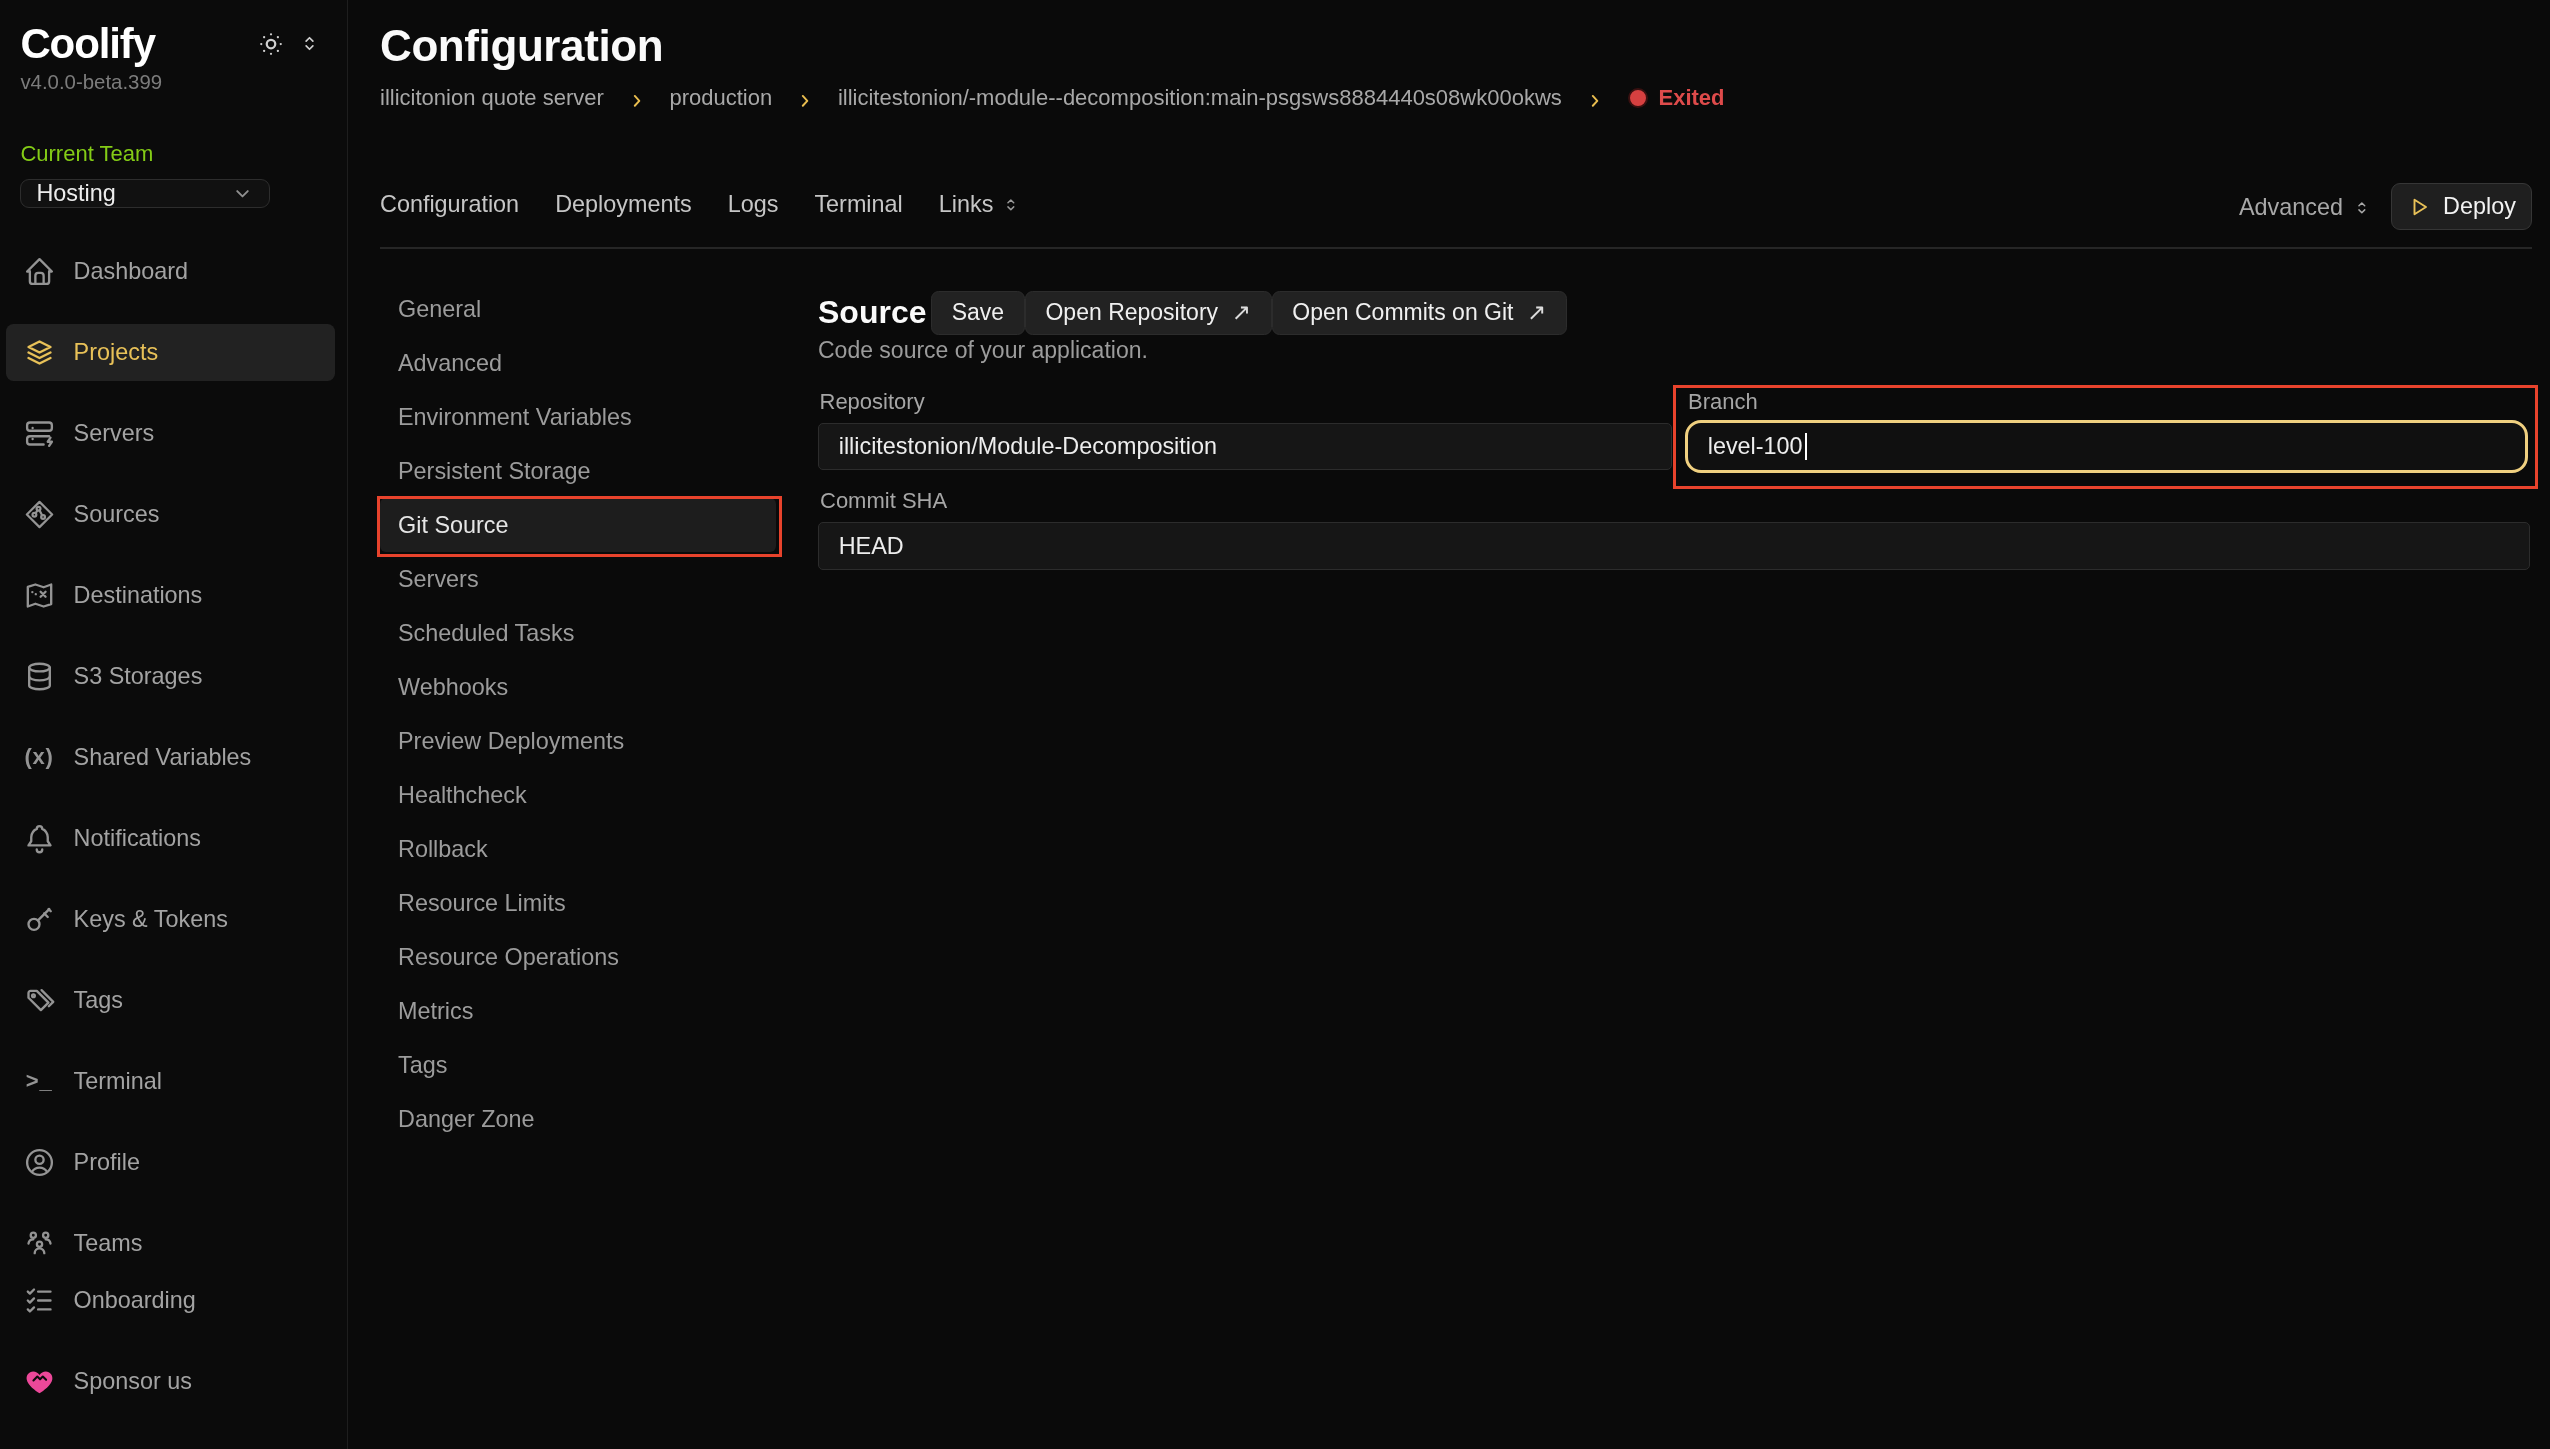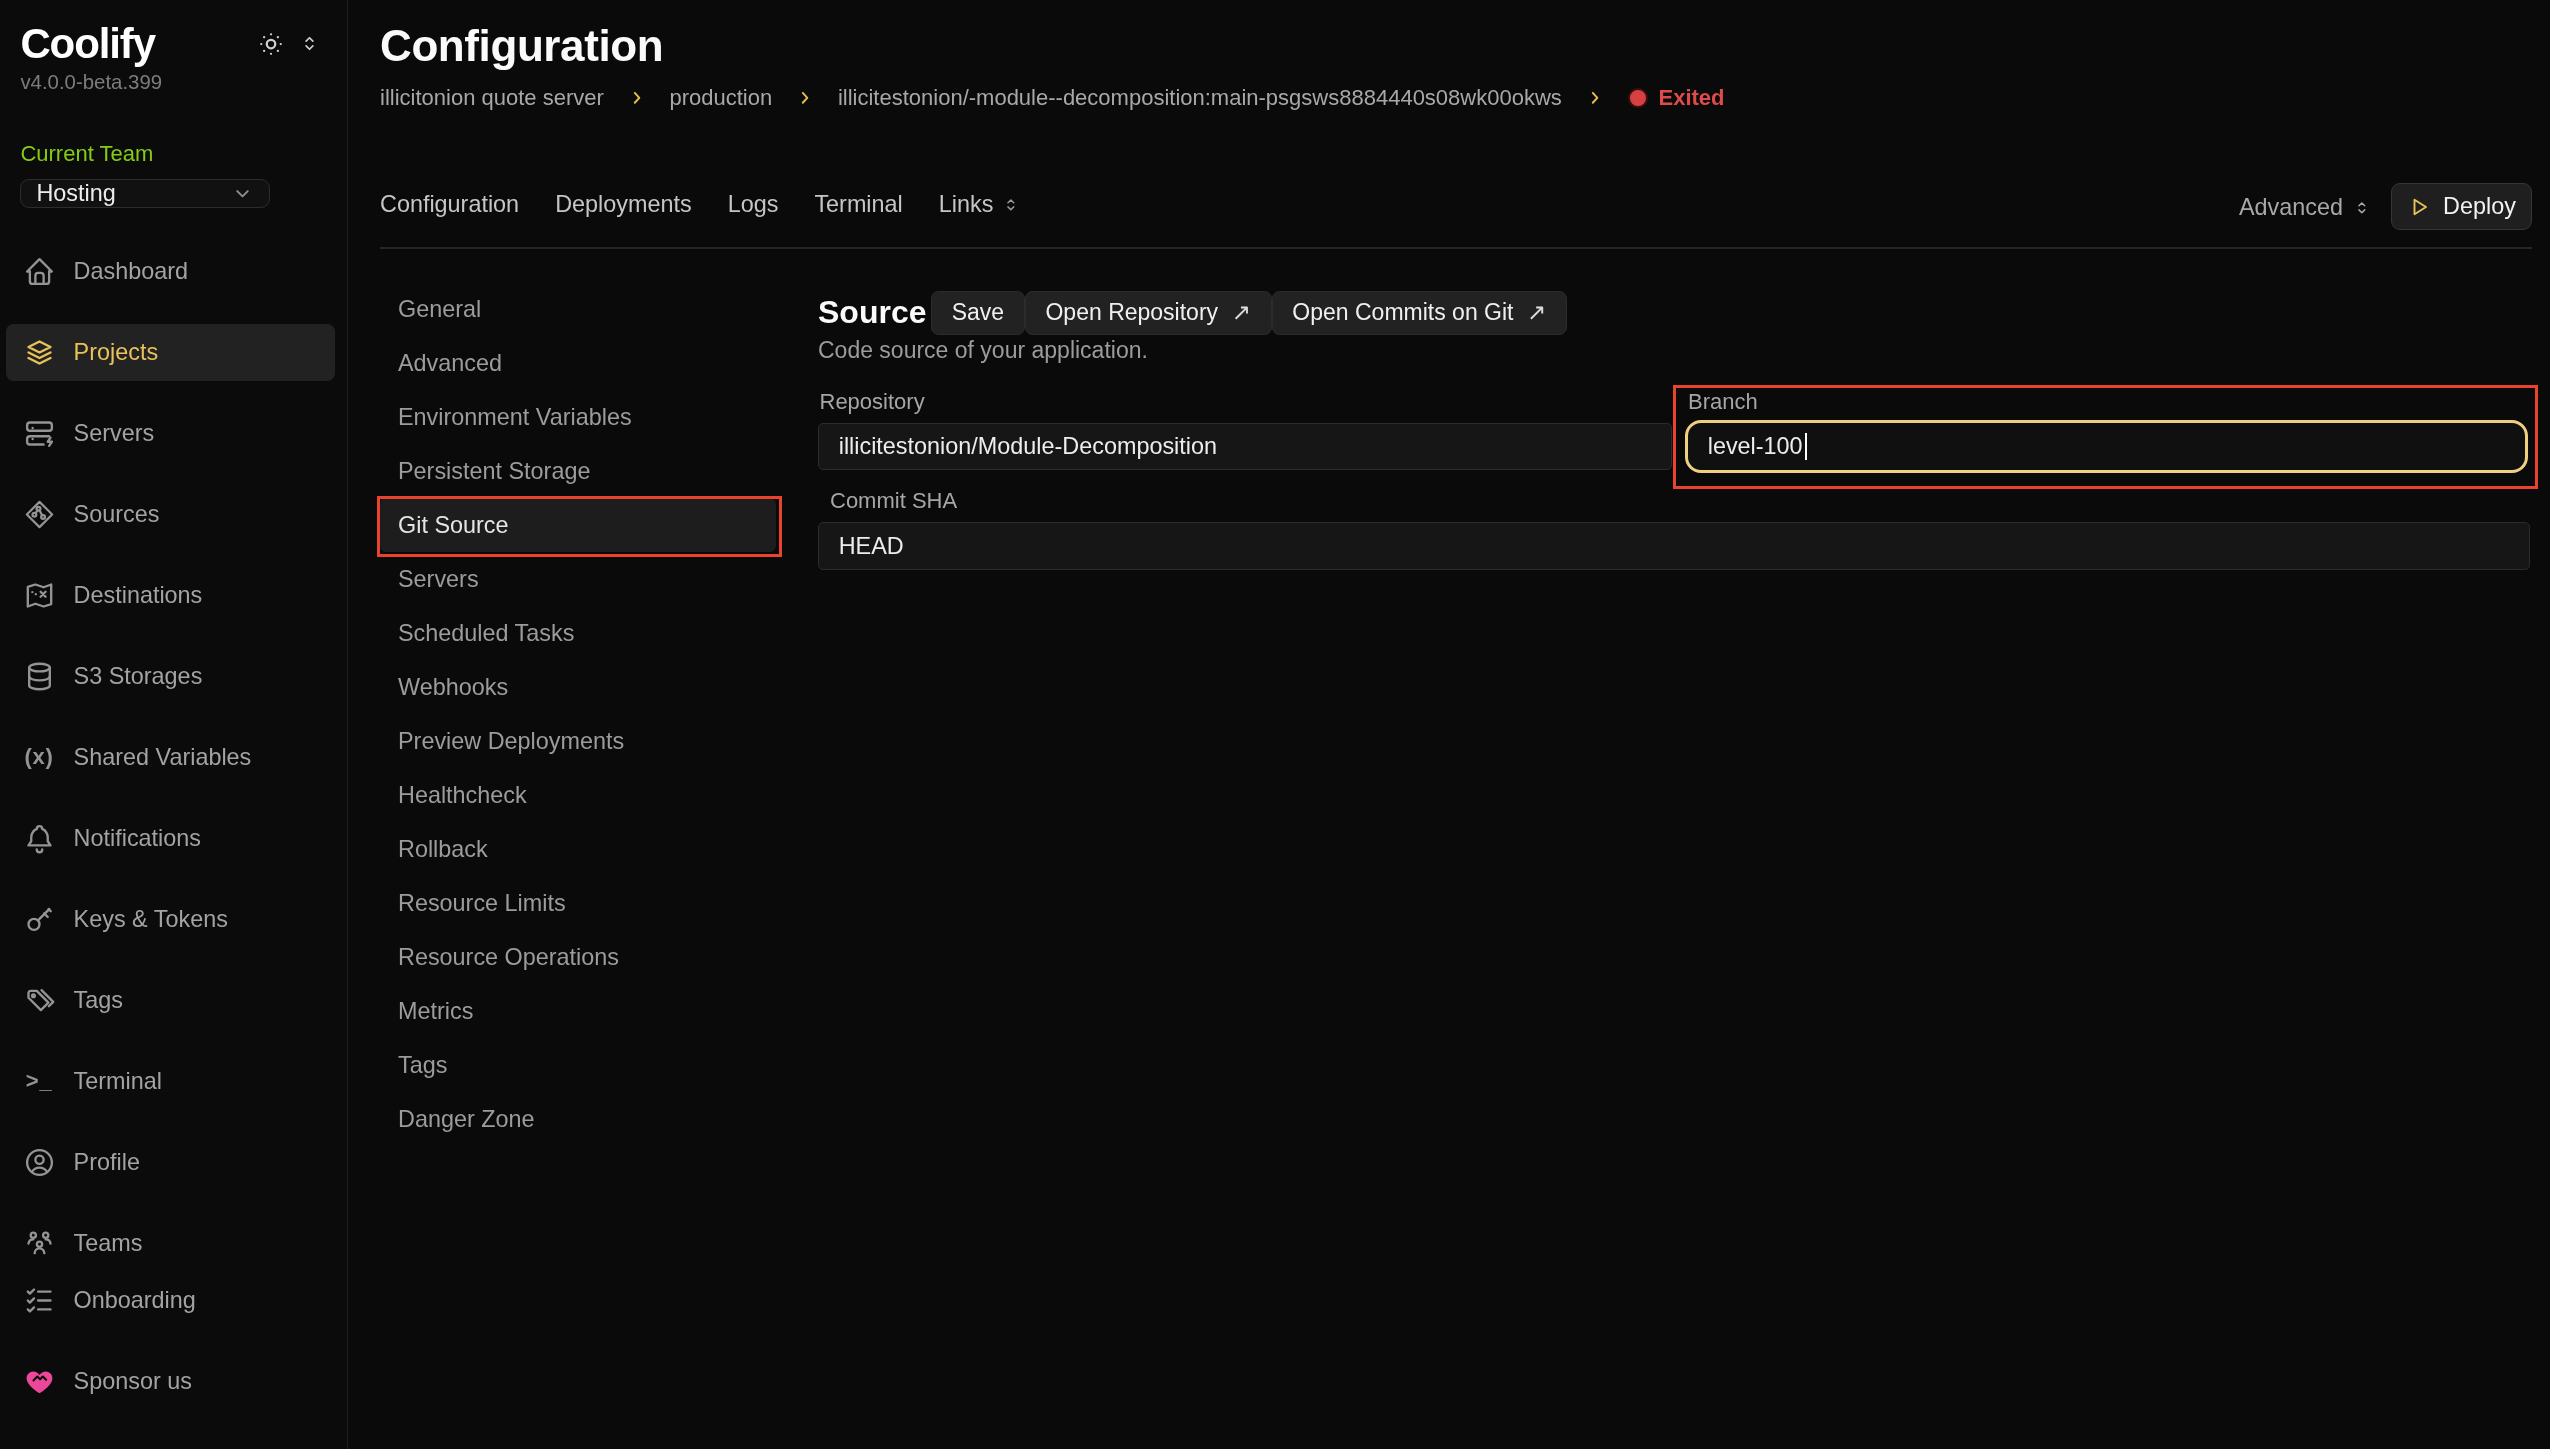--- a/index.html
+++ b/index.html
@@ -36,21 +36,21 @@
   }
   .nav-item .ni { width:33px; height:33px; display:flex; align-items:center; justify-content:center; color:#949494; }
   .nav-item .ni svg { width:33px; height:33px; }
   .nav-item.active { background:#222222; color:#e8c158; }
   .nav-item.active .ni { color:#e8c158; }
   .ni-text { font-weight:700; font-size:22px; letter-spacing:0.8px; }
   .pink { color:#ec4899 !important; }
 
   
   .title { position:absolute; left:380px; top:21px; font-size:44px; font-weight:700; color:#fafafa; letter-spacing:-0.4px; }
-  .breadcrumb { position:absolute; left:380px; top:85px; display:flex; align-items:center; gap:23px; font-size:22px; color:#a8a8a8; white-space:nowrap; }
+  .breadcrumb { position:absolute; left:380px; top:85px; display:flex; align-items:flex-end; gap:23px; font-size:22px; color:#a8a8a8; white-space:nowrap; }
   .crumb-sep { color:#e9bd4f; }
   .status-wrap { display:flex; align-items:center; gap:10.6px; }
   .status-dot { width:20.4px; height:20.4px; border-radius:50%; background:#d64040; border:2.3px solid #3a1010; }
   .status-text { color:#de4b4b; font-weight:700; }
 
   
   .tabs { position:absolute; left:380px; top:191px; display:flex; gap:36px; align-items:center; font-size:23.4px; color:#c6c6c6; }
   .tab { display:flex; align-items:center; gap:7.6px; }
   .tab .chev { color:#9a9a9a; }
   .advanced { position:absolute; left:2239px; top:194px; display:flex; align-items:center; gap:9px; font-size:23.4px; color:#a8a8a8; }
@@ -87,21 +87,21 @@
   .lbl { position:absolute; font-size:22px; color:#a6a6a6; }
   .input {
     position:absolute; background:#161616; border:1.5px solid #2c2c2c; border-radius:5px;
     display:flex; align-items:center; padding-left:19.7px; font-size:23.4px; color:#ededed; white-space:nowrap;
   }
   .lbl-repo { left:1.5px; top:10.6px; }
   .in-repo { left:0; top:45px; width:854px; height:47px; }
   .lbl-branch { left:870px; top:10.6px; }
   .in-branch { left:867px; top:42px; width:843px; height:53px; border:3px solid #f0d080; border-radius:16px; background:#101010; }
   .caret { width:2.3px; height:27px; background:#ffffff; margin-left:2.3px; }
-  .lbl-sha { left:12px; top:110px; }
+  .lbl-sha { left:2px; top:110px; }
   .in-sha { left:0; top:144px; width:1712px; height:48px; }
 </style>
 </head>
 <body>
 
 <div class="page">
 
   <div class="sidebar">
     <div class="logo-row">
       <div class="logo">Coolify</div>

